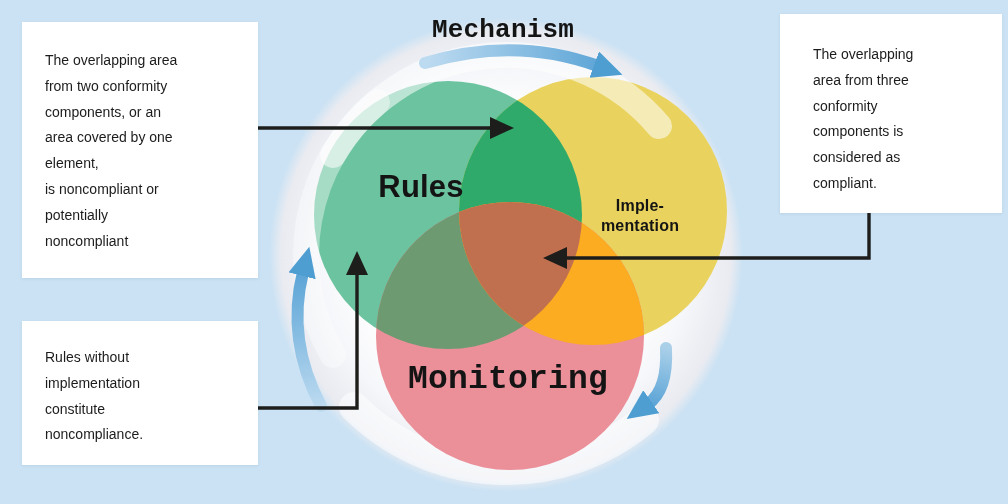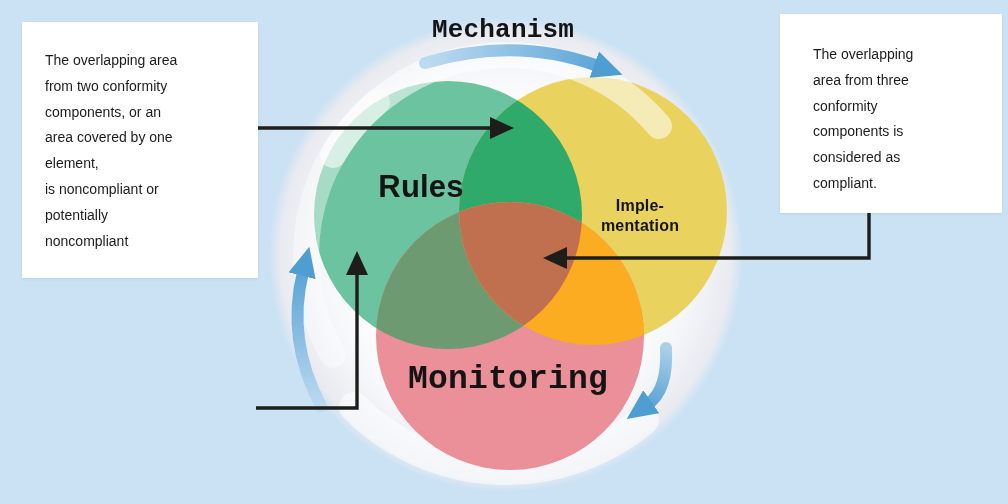--- a/index.html
+++ b/index.html
@@ -144,14 +144,20 @@
 noncompliant</div>
   </div>
   <div class="note note-three">
     <div class="note-text">The overlapping
 area from three
 conformity
 components is
 considered as
 compliant.</div>
   </div>
+  <div class="note note-rules">
+    <div class="note-text">Rules without
+implementation
+constitute
+noncompliance.</div>
+  </div>
 
 </div>
 
 </body></html>

